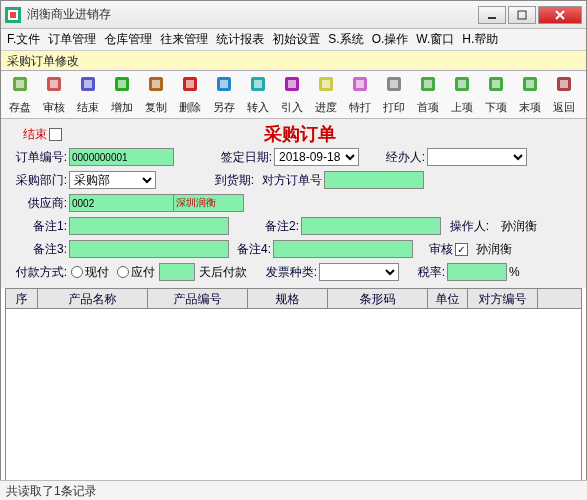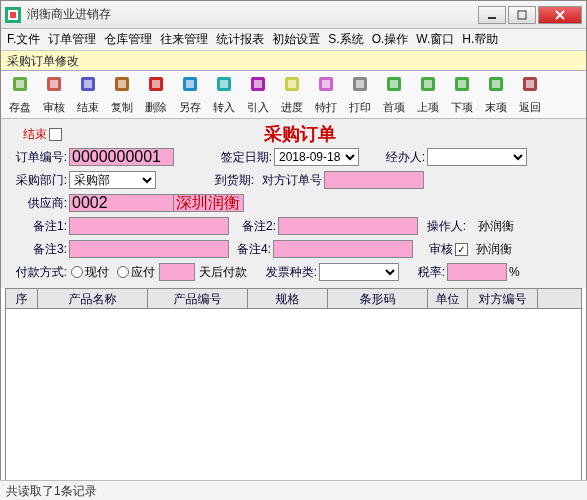--- a/index.html
+++ b/index.html
@@ -14,21 +14,21 @@
   .menubar span { cursor: pointer; }
   .subtitle { height: 20px; background: #fef9c3; border-bottom: 1px solid #aab; padding: 2px 6px; color: #223; }
   .toolbar { height: 48px; background: #f8f8f8; border-bottom: 1px solid #bbb; display: flex; align-items: center; padding: 0 2px; overflow: hidden; }
   .tbtn { width: 34px; height: 44px; display: flex; flex-direction: column; align-items: center; justify-content: center; cursor: pointer; gap: 6px; }
   .tbtn .ic { width: 20px; height: 20px; display: flex; align-items: center; justify-content: center; }
   .tbtn .lb { font-size: 11px; color: #222; }
   .form { padding: 4px 8px; background: #efefef; }
   .row { display: flex; align-items: center; height: 22px; margin-bottom: 1px; }
   .lbl { text-align: right; color: #003; padding-right: 2px; }
   .lbl.red { color: #c00; }
-  .inp { height: 18px; border: 1px solid #888; background: #f9a8d4; padding: 0 2px; font-size: 16px; }
+  .inp { height: 18px; border: 1px solid #888; background: #86efac; padding: 0 2px; font-size: 10px; }
   .sel { height: 18px; border: 1px solid #888; background: #fff; font-size: 12px; }
   .chk { width: 13px; height: 13px; border: 1px solid #666; background: #fff; display: inline-flex; align-items: center; justify-content: center; font-size: 10px; }
   .formtitle { color: #c00; font-size: 18px; font-weight: bold; text-align: center; }
   .radio { width: 12px; height: 12px; border: 1px solid #666; border-radius: 50%; background: #fff; display: inline-block; margin: 0 2px; vertical-align: middle; }
   .grid { border: 1px solid #888; margin: 0 4px; }
   .ghead { display: flex; background: #e6e6e6; border-bottom: 1px solid #888; height: 20px; }
   .gh { border-right: 1px solid #888; padding: 2px 4px; text-align: center; color: #003; overflow: hidden; }
   .gbody { height: 185px; background: #fff; }
   .status { position: absolute; bottom: 0; left: 0; right: 0; height: 20px; background: #f4f4f4; border-top: 1px solid #bbb; padding: 2px 6px; color: #333; width: 587px; }
   .valred { color: #b00; }
@@ -104,20 +104,29 @@
         <svg width="18" height="18">
           <rect x="2" y="2" width="14" height="14" fill="#55c" rx="2"></rect>
           <rect x="5" y="5" width="8" height="8" fill="#fff" opacity="0.6"></rect>
         </svg>
       </div>
       <div class="lb">结束</div>
     </div>
     <div class="tbtn">
       <div class="ic">
         <svg width="18" height="18">
+          <rect x="2" y="2" width="14" height="14" fill="#2a2" rx="2"></rect>
+          <rect x="5" y="5" width="8" height="8" fill="#fff" opacity="0.6"></rect>
+        </svg>
+      </div>
+      <div class="lb">增加</div>
+    </div>
+    <div class="tbtn">
+      <div class="ic">
+        <svg width="18" height="18">
           <rect x="2" y="2" width="14" height="14" fill="#a62" rx="2"></rect>
           <rect x="5" y="5" width="8" height="8" fill="#fff" opacity="0.6"></rect>
         </svg>
       </div>
       <div class="lb">复制</div>
     </div>
     <div class="tbtn">
       <div class="ic">
         <svg width="18" height="18">
           <rect x="2" y="2" width="14" height="14" fill="#c22" rx="2"></rect>
@@ -254,21 +263,21 @@
     <input class="inp" style="width: 100px;" value="">
   </div>
   <div class="row">
     <span class="lbl" style="width:60px">供应商:</span>
     <input class="inp" style="width: 105px;" value="0002">
     <input class="inp valred" style="width: 70px; border-left: none;" value="深圳润衡">
   </div>
   <div class="row">
     <span class="lbl" style="width:60px">备注1:</span>
     <input class="inp" style="width: 160px;" value="">
-    <span class="lbl" style="width:49px">备注2:</span>
+    <span class="lbl" style="width:72px">备注2:</span>
     <input class="inp" style="width: 140px;" value="">
     <span class="lbl" style="width:50px">操作人:</span>
     <span style="width:56px;text-align:center">孙润衡</span>
   </div>
   <div class="row">
     <span class="lbl" style="width:60px">备注3:</span>
     <input class="inp" style="width: 160px;" value="">
     <span class="lbl" style="width:44px">备注4:</span>
     <input class="inp" style="width: 140px;" value="">
     <span class="lbl" style="width:42px">审核</span>

